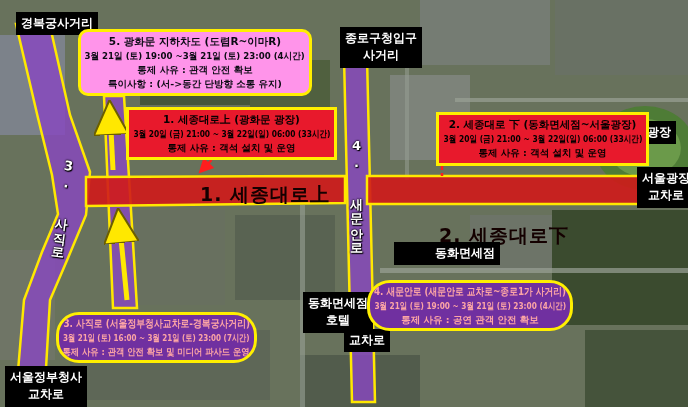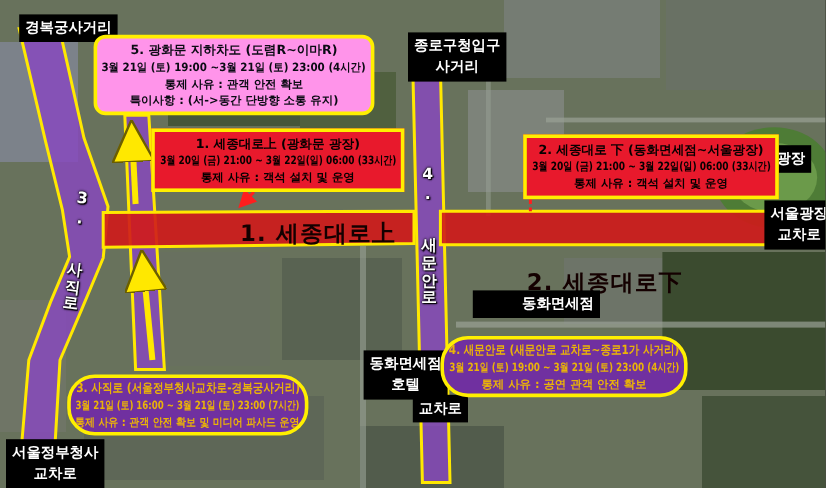--- a/index.html
+++ b/index.html
@@ -20,21 +20,21 @@
   
   .notice{
     position:absolute;border:3px solid #ffef00;box-sizing:border-box;
     display:flex;flex-direction:column;justify-content:center;align-items:center;
     text-align:center;font-weight:bold;overflow:hidden;z-index:7;padding:2px 3px;
   }
   .notice .ttl{font-size:10.5px;display:block;white-space:nowrap;}
   .notice .ln{font-size:9.5px;display:block;white-space:nowrap;margin-top:1px;}
   .pinkbox{background:#ff94ea;color:#0b0b14;}
   .redbox{background:#e8192c;color:#050000;}
-  .purplebox{background:#7030a0;color:#eab308;border-radius:23px;}
+  .purplebox{background:#7030a0;color:#fca5a5;border-radius:23px;}
 
   
   .roadname{
     position:absolute;width:210px;text-align:center;font-weight:bold;
     color:#140000;font-size:19px;letter-spacing:1px;z-index:5;white-space:nowrap;
   }
 
   
   .vroadname{
     position:absolute;writing-mode:vertical-rl;text-orientation:upright;

